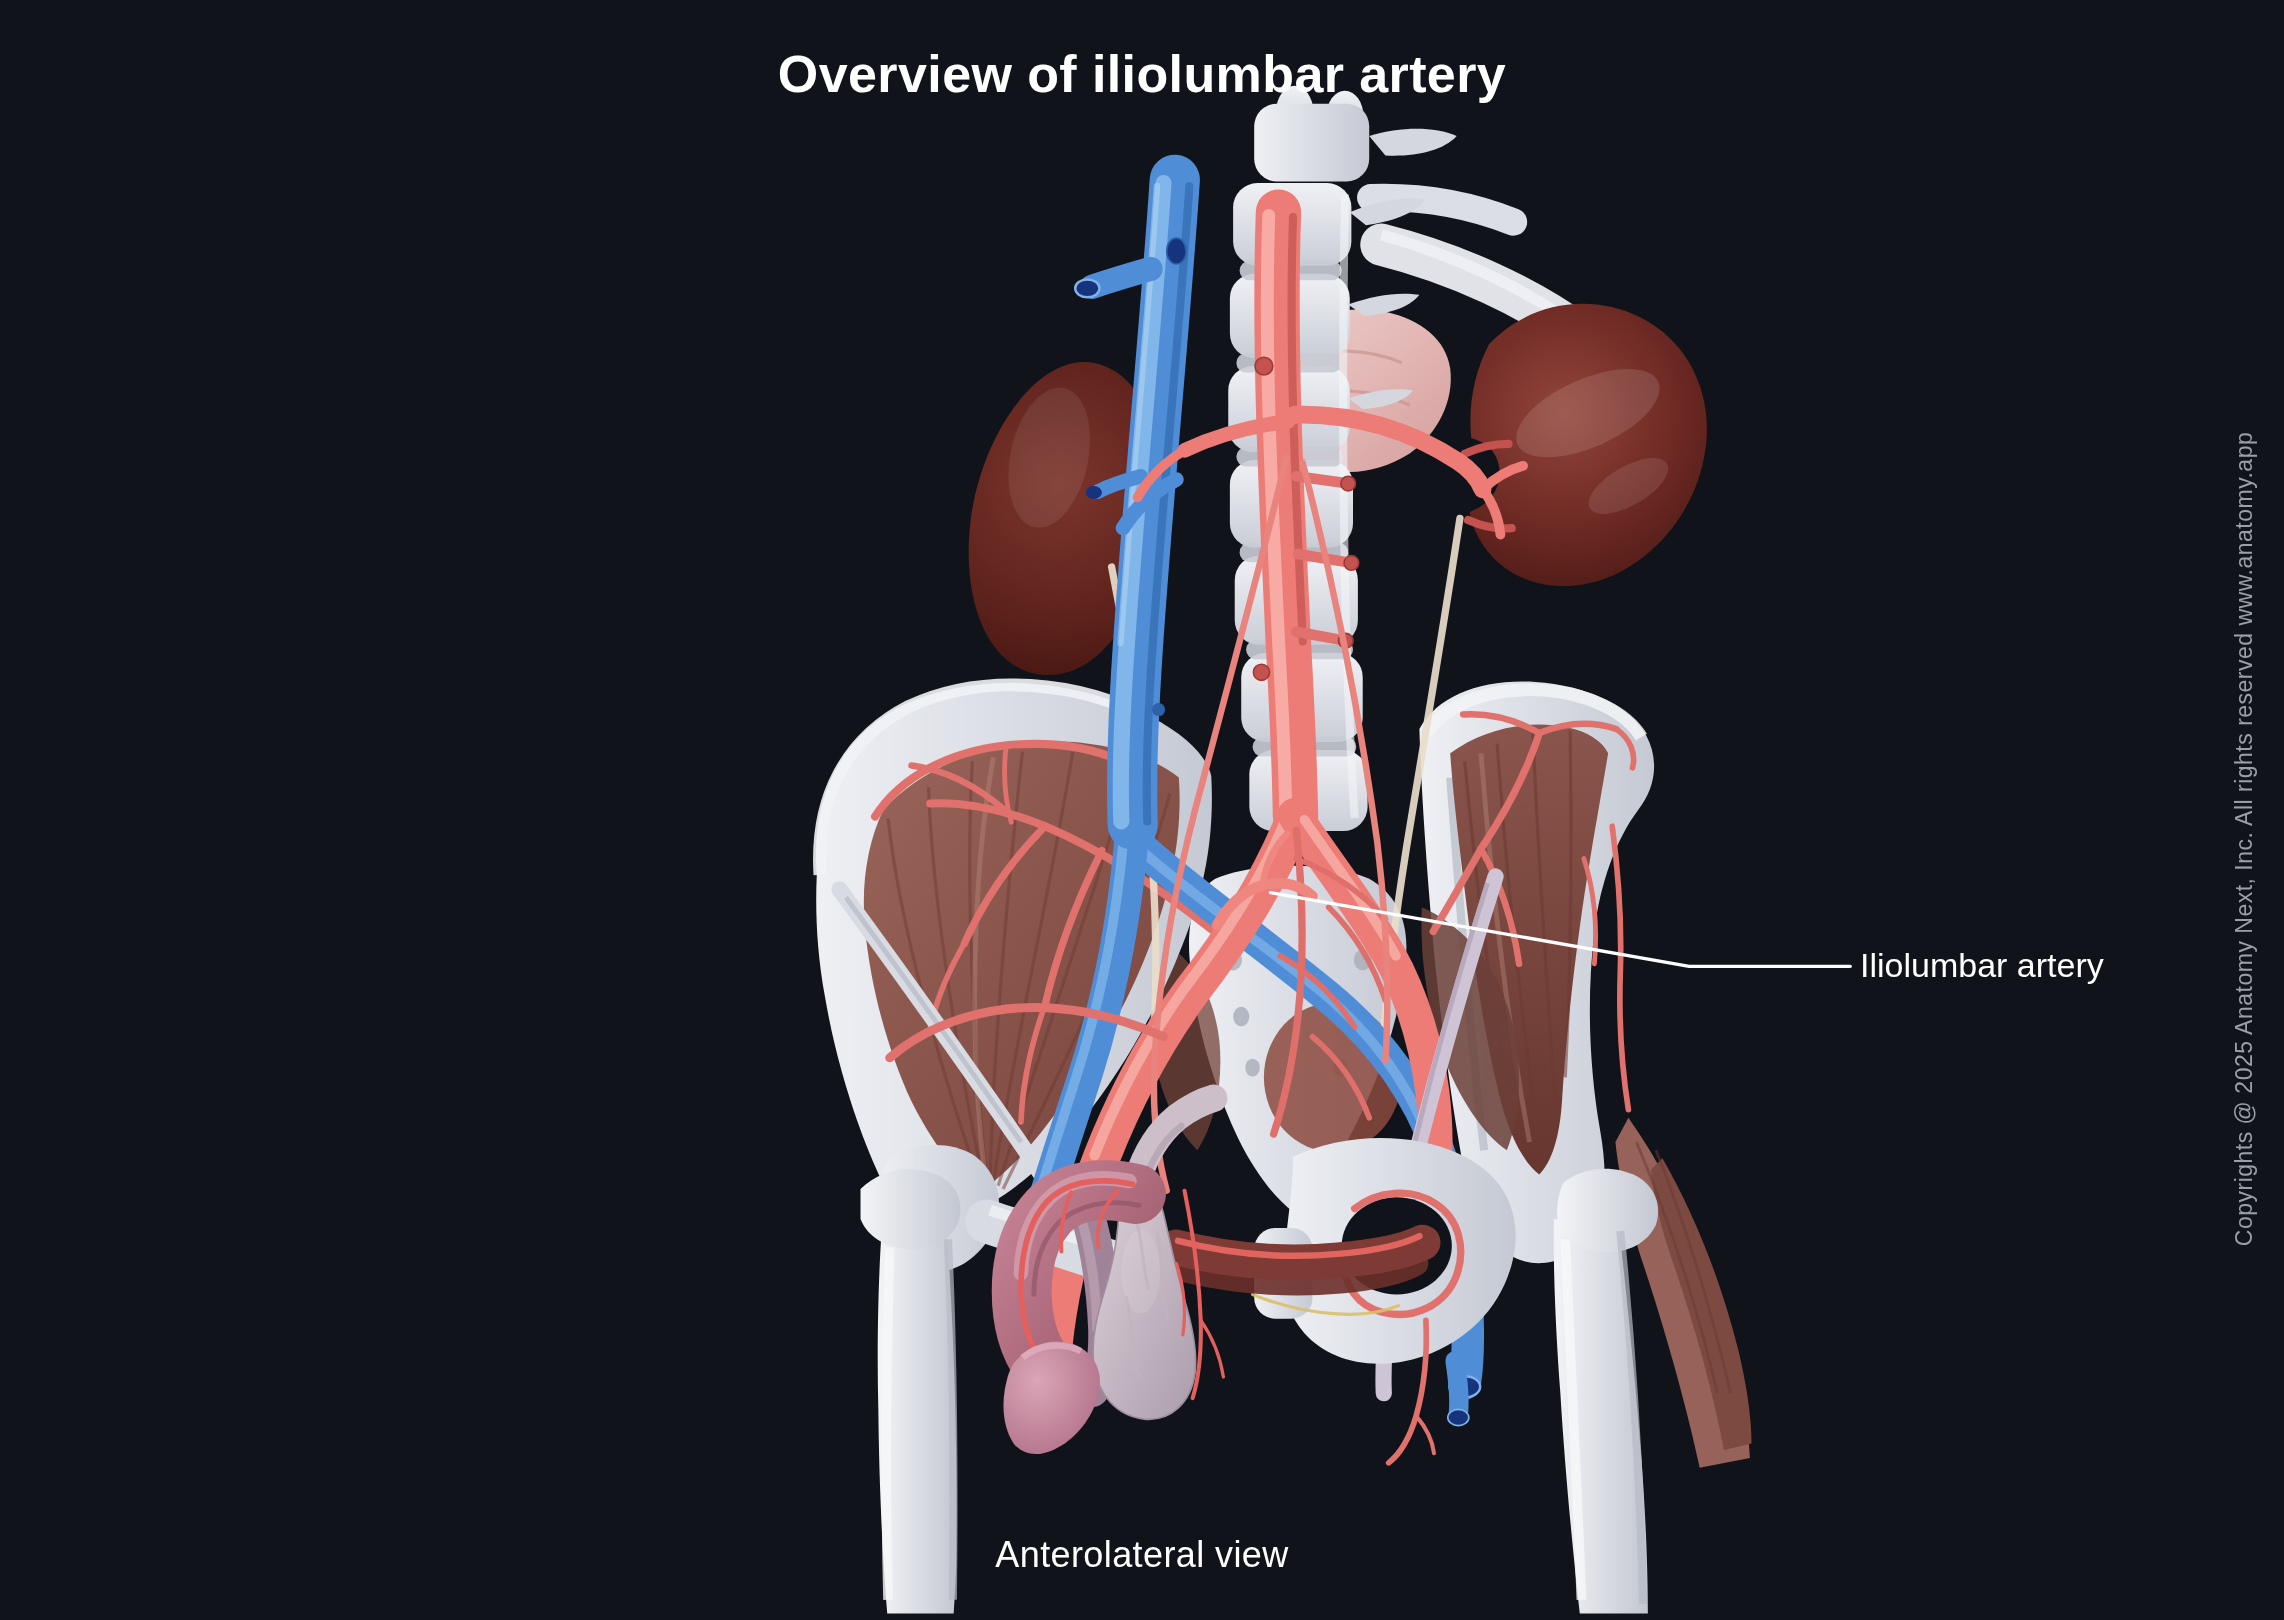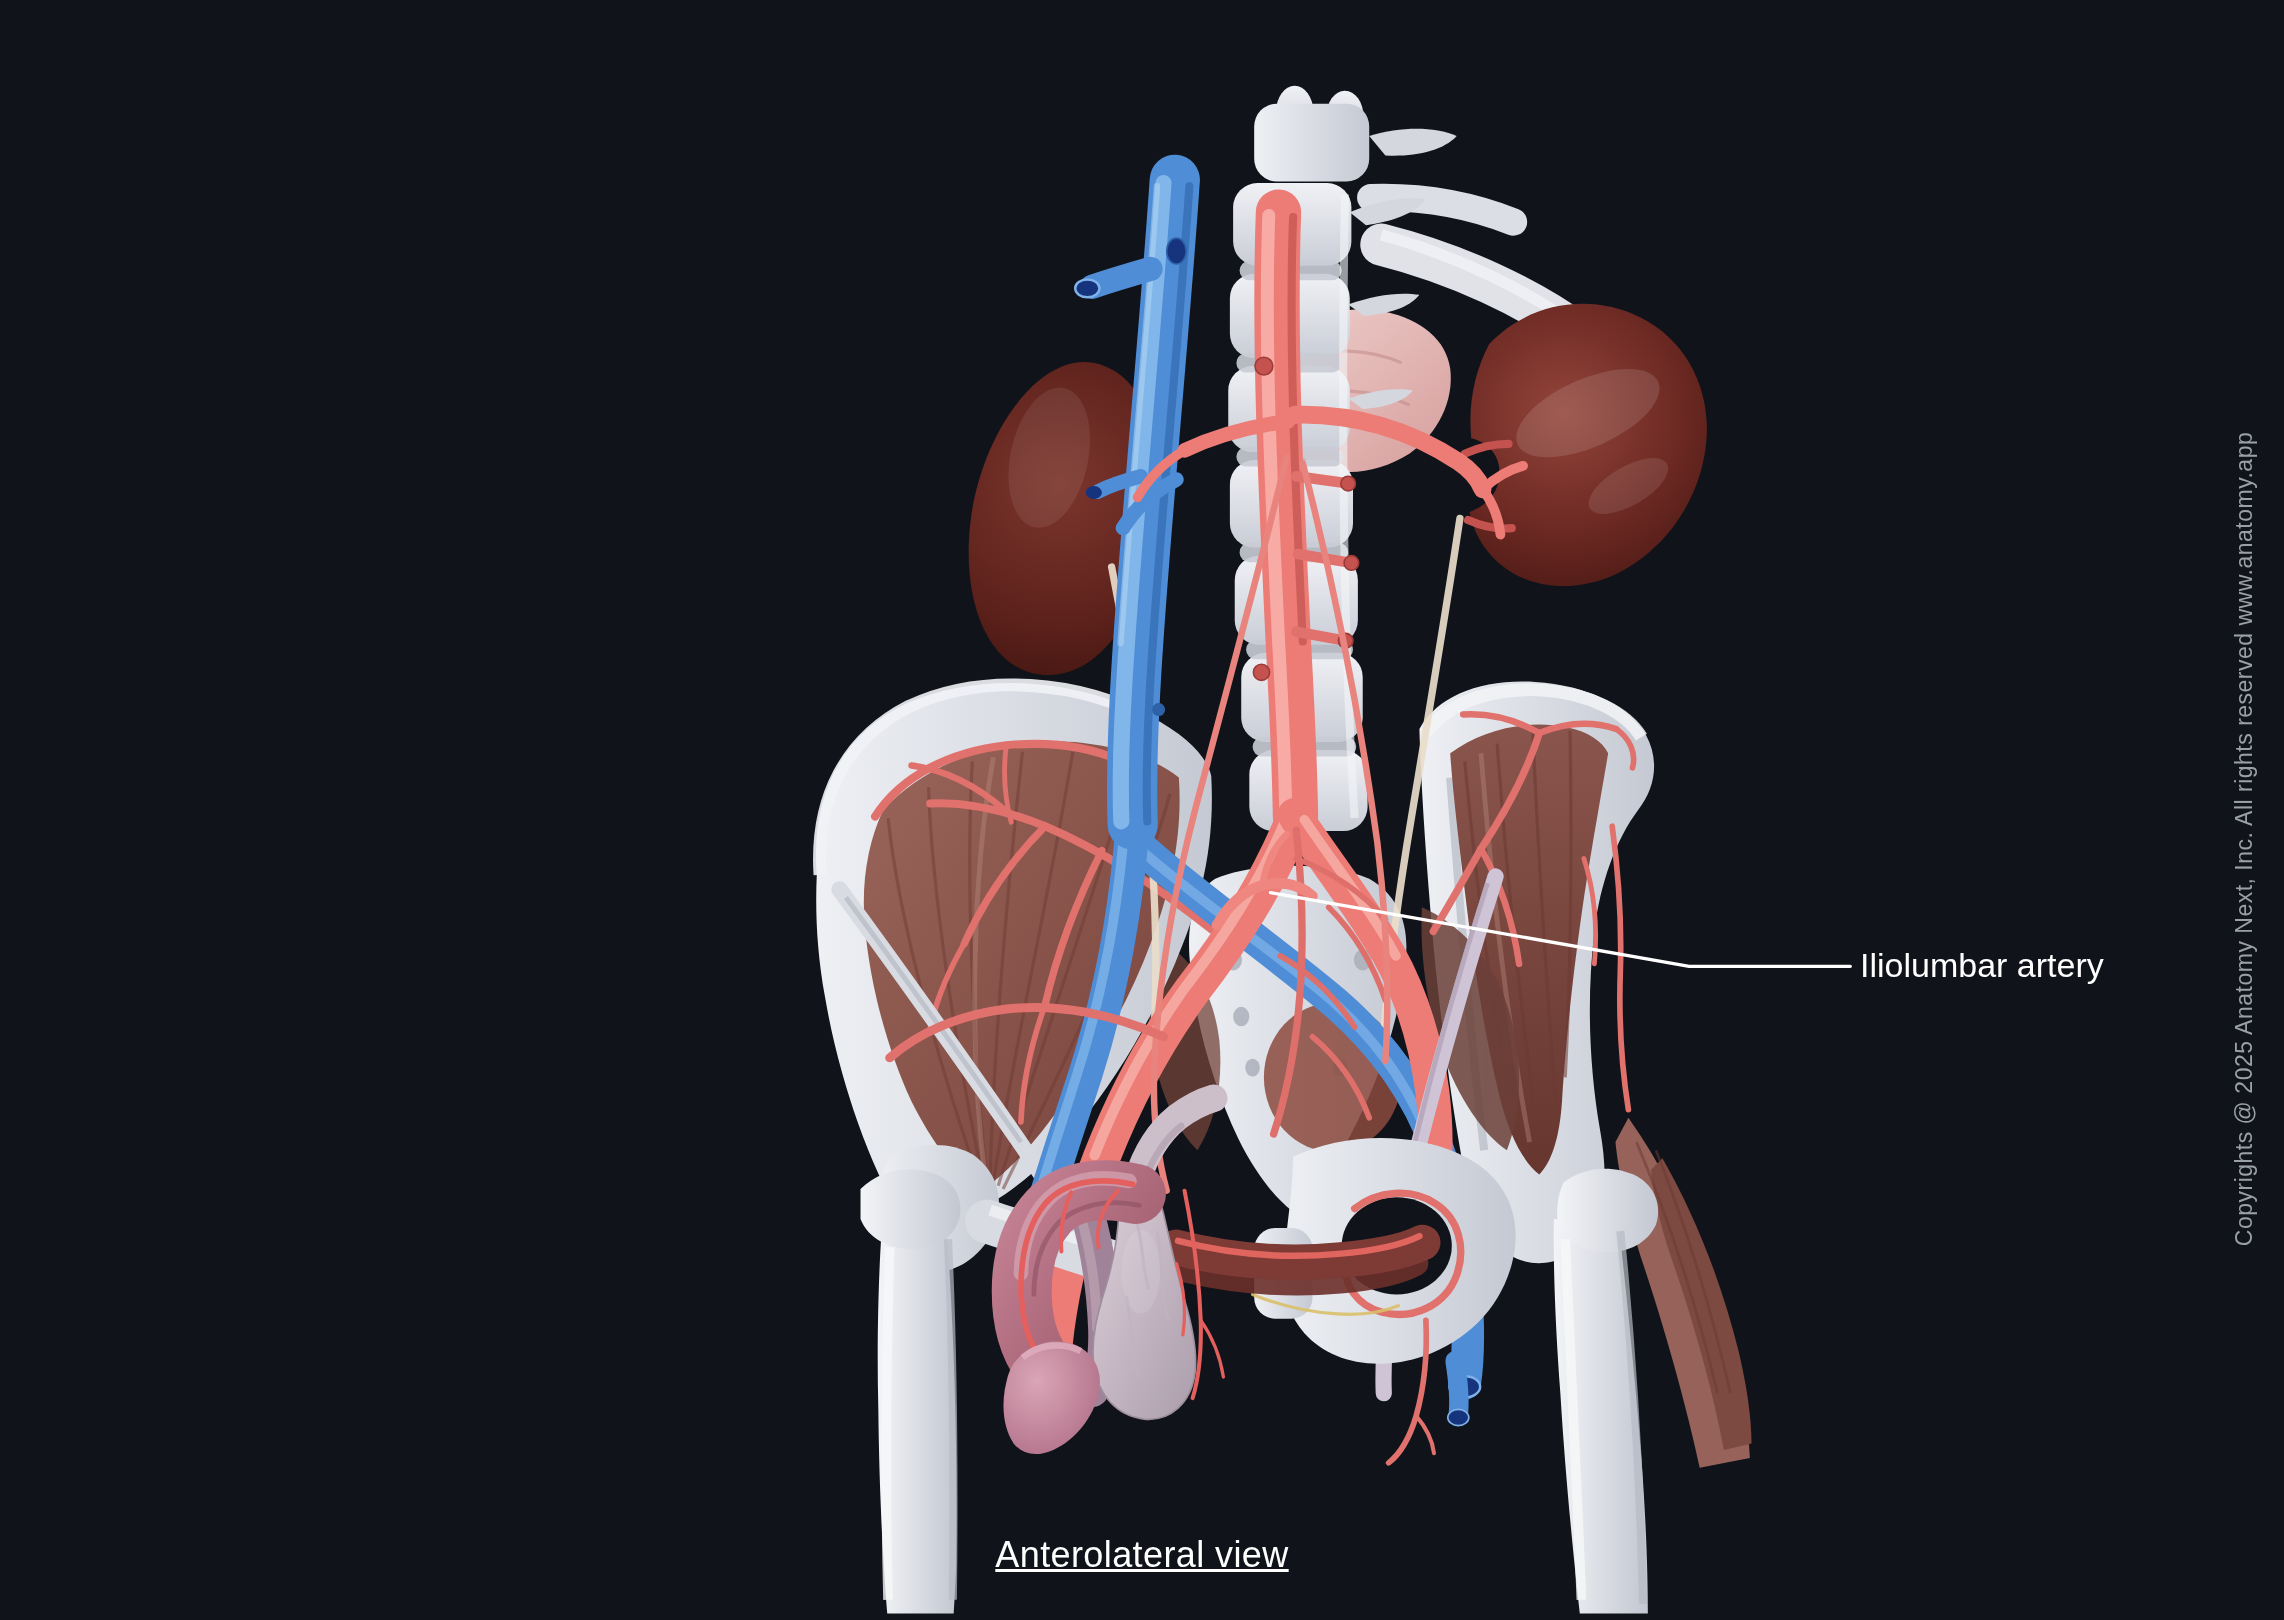--- a/index.html
+++ b/index.html
@@ -12,21 +12,21 @@
     position:absolute;top:44px;left:0;right:0;text-align:center;
     font-size:52px;font-weight:700;letter-spacing:0.4px;
   }
   .figure-svg{position:absolute;left:0;top:0;width:2284px;height:1620px;}
   .annotation-label{
     position:absolute;left:1860px;top:967px;transform:translateY(-54%);
     font-size:34px;font-weight:400;white-space:nowrap;
   }
   .view-caption{
     position:absolute;left:0;right:0;top:1534px;text-align:center;
-    font-size:36px;font-weight:400;letter-spacing:0.4px;text-decoration:underline;
+    font-size:36px;font-weight:400;letter-spacing:0.4px;
   }
   .brand{position:absolute;left:45px;top:1518px;display:flex;align-items:center;gap:21px;}
   .brand-logo{width:79px;height:68px;flex:0 0 auto;}
   .brand-name{font-size:36px;letter-spacing:0.4px;}
   .copyright{
     position:absolute;left:2244px;top:839px;
     transform:translate(-50%,-50%) rotate(-90deg);
     font-size:23px;letter-spacing:0.5px;white-space:nowrap;
     color:var(--c-copyright_text,#9aa0a8);
   }
@@ -385,20 +385,21 @@
     </g>
     <g stroke="#e4605e" fill="none" stroke-linecap="round">
       <path stroke-width="5" d="M1462 1470 C1472 1520 1480 1575 1482 1630 C1483 1668 1480 1700 1472 1726"></path>
       <path stroke-width="4" d="M1482 1630 C1496 1650 1506 1675 1510 1700"></path>
       <path stroke-width="4" d="M1452 1560 C1462 1590 1464 1620 1460 1648"></path>
     </g>
 
     <polyline points="1568,1102 2085,1193 2284,1193" fill="none" stroke="var(--c-leader_line,#ffffff)" stroke-width="4" stroke-linecap="round" stroke-linejoin="round"></polyline>
   </svg>
 
+  <div class="page-title">Overview of iliolumbar artery</div>
 
   <div class="annotation-label">Iliolumbar artery</div>
 
   <div class="view-caption">Anterolateral view</div>
 
 
   <div class="copyright">Copyrights @ 2025 Anatomy Next, Inc. All rights reserved www.anatomy.app</div>
 
 </div>
 

